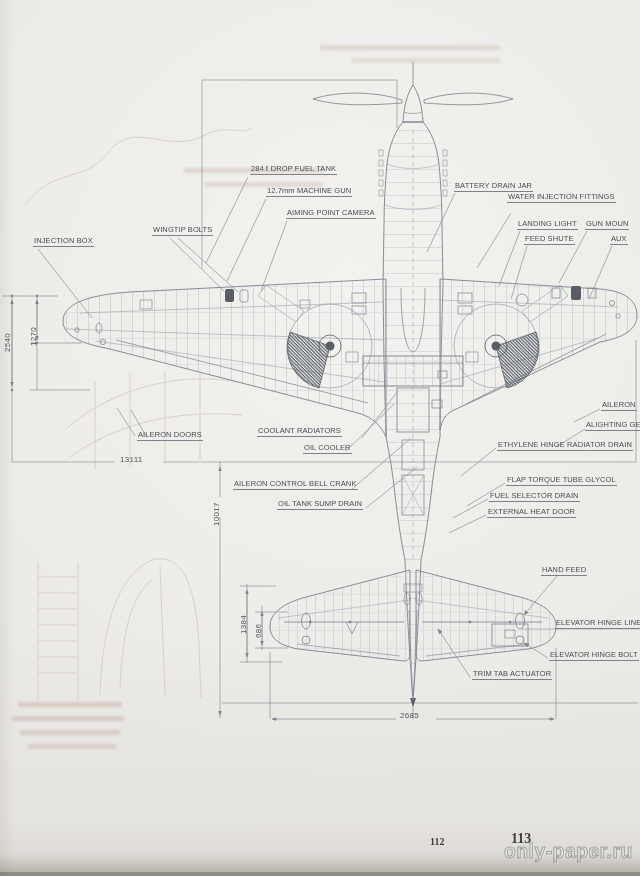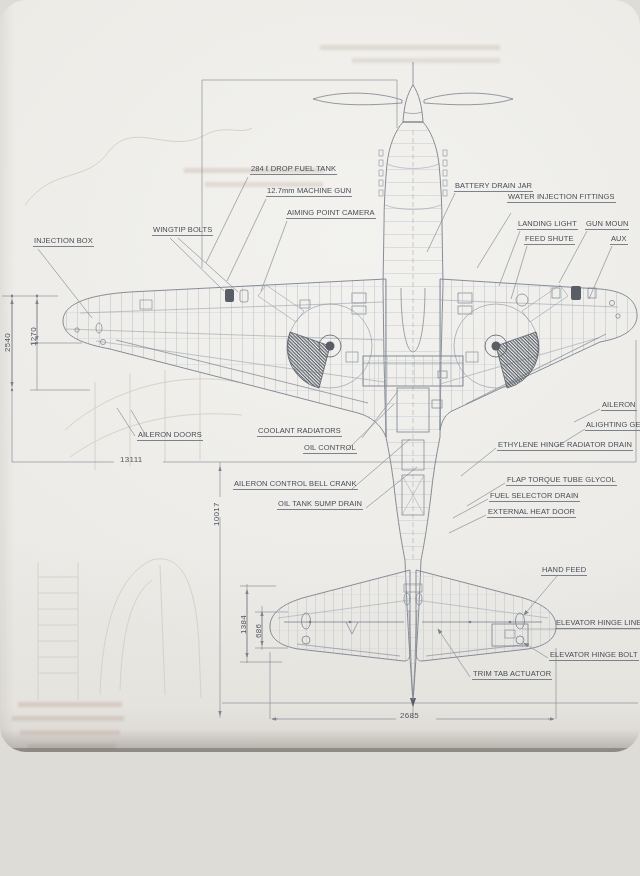--- a/index.html
+++ b/index.html
@@ -1,21 +1,21 @@
 <!DOCTYPE html>
 <html><head>
 <meta charset="utf-8">
 <style>
   html,body{margin:0;padding:0;}
   body{width:640px;height:876px;overflow:hidden;background:#dddcd7;}
-  .page{position:relative;width:640px;height:752px;overflow:hidden;
+  .page{position:relative;width:640px;height:876px;overflow:hidden;
     background:
       radial-gradient(130% 95% at 55% 32%, rgba(255,255,255,.38), rgba(255,255,255,0) 62%),
       linear-gradient(180deg,#ebeae5 0%,#ebeae6 72%,#e5e3de 94%,#d8d5cf 100%);
-    font-family:"Liberation Sans",sans-serif;border-radius:26px;}
+    font-family:"Liberation Sans",sans-serif;}
   .edgeL{position:absolute;left:0;top:0;width:14px;height:876px;
     background:linear-gradient(90deg,rgba(120,112,100,.10),rgba(120,112,100,0));}
   .edgeB{position:absolute;left:0;bottom:0;width:640px;height:22px;
     background:linear-gradient(180deg,rgba(90,85,78,0),rgba(90,85,78,.30));}
   .edgeB2{position:absolute;left:0;bottom:0;width:640px;height:4px;background:rgba(70,66,60,.35);}
   svg{position:absolute;left:0;top:0;}
   .lbl{position:absolute;font-size:7.5px;line-height:1.2;letter-spacing:.1px;color:#474c54;
     white-space:nowrap;border-bottom:1px solid #7c828a;padding:0 1px 1px 1px;}
   .dim{position:absolute;font-size:8px;color:#50555d;white-space:nowrap;letter-spacing:.3px;}
   .vdim{transform:rotate(-90deg);transform-origin:0 0;}
@@ -265,21 +265,21 @@
   <div class="lbl" style="left:454px;top:181px">BATTERY DRAIN JAR</div>
   <div class="lbl" style="left:507px;top:192px">WATER INJECTION FITTINGS</div>
   <div class="lbl" style="left:517px;top:219px">LANDING LIGHT</div>
   <div class="lbl" style="left:524px;top:234px">FEED SHUTE</div>
   <div class="lbl" style="left:585px;top:219px">GUN MOUN</div>
   <div class="lbl" style="left:610px;top:234px">AUX</div>
   <div class="lbl" style="left:33px;top:236px">INJECTION BOX</div>
   <div class="lbl" style="left:152px;top:225px">WINGTIP BOLTS</div>
   <div class="lbl" style="left:137px;top:430px">AILERON DOORS</div>
   <div class="lbl" style="left:257px;top:426px">COOLANT RADIATORS</div>
-  <div class="lbl" style="left:303px;top:443px">OIL CONTROL</div>
+  <div class="lbl" style="left:303px;top:443px">OIL COOLER</div>
   <div class="lbl" style="left:233px;top:479px">AILERON CONTROL BELL CRANK</div>
   <div class="lbl" style="left:277px;top:499px">OIL TANK SUMP DRAIN</div>
   <div class="lbl" style="left:601px;top:400px">AILERON</div>
   <div class="lbl" style="left:585px;top:420px">ALIGHTING GE</div>
   <div class="lbl" style="left:497px;top:440px">ETHYLENE HINGE RADIATOR DRAIN</div>
   <div class="lbl" style="left:506px;top:475px">FLAP TORQUE TUBE GLYCOL</div>
   <div class="lbl" style="left:489px;top:491px">FUEL SELECTOR DRAIN</div>
   <div class="lbl" style="left:487px;top:507px">EXTERNAL HEAT DOOR</div>
   <div class="lbl" style="left:541px;top:565px">HAND FEED</div>
   <div class="lbl" style="left:555px;top:618px">ELEVATOR HINGE LINE</div>

